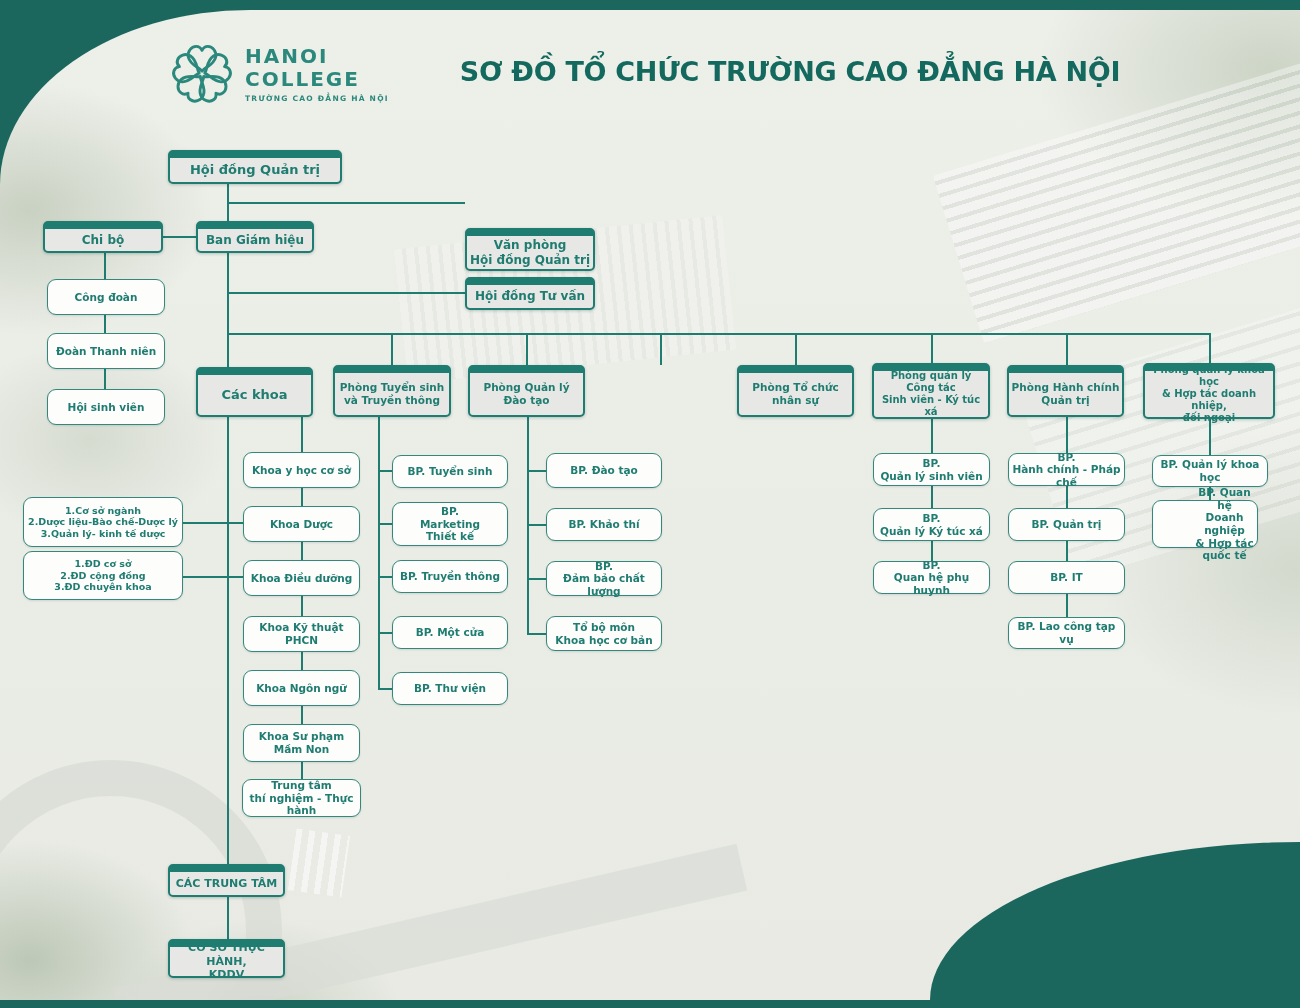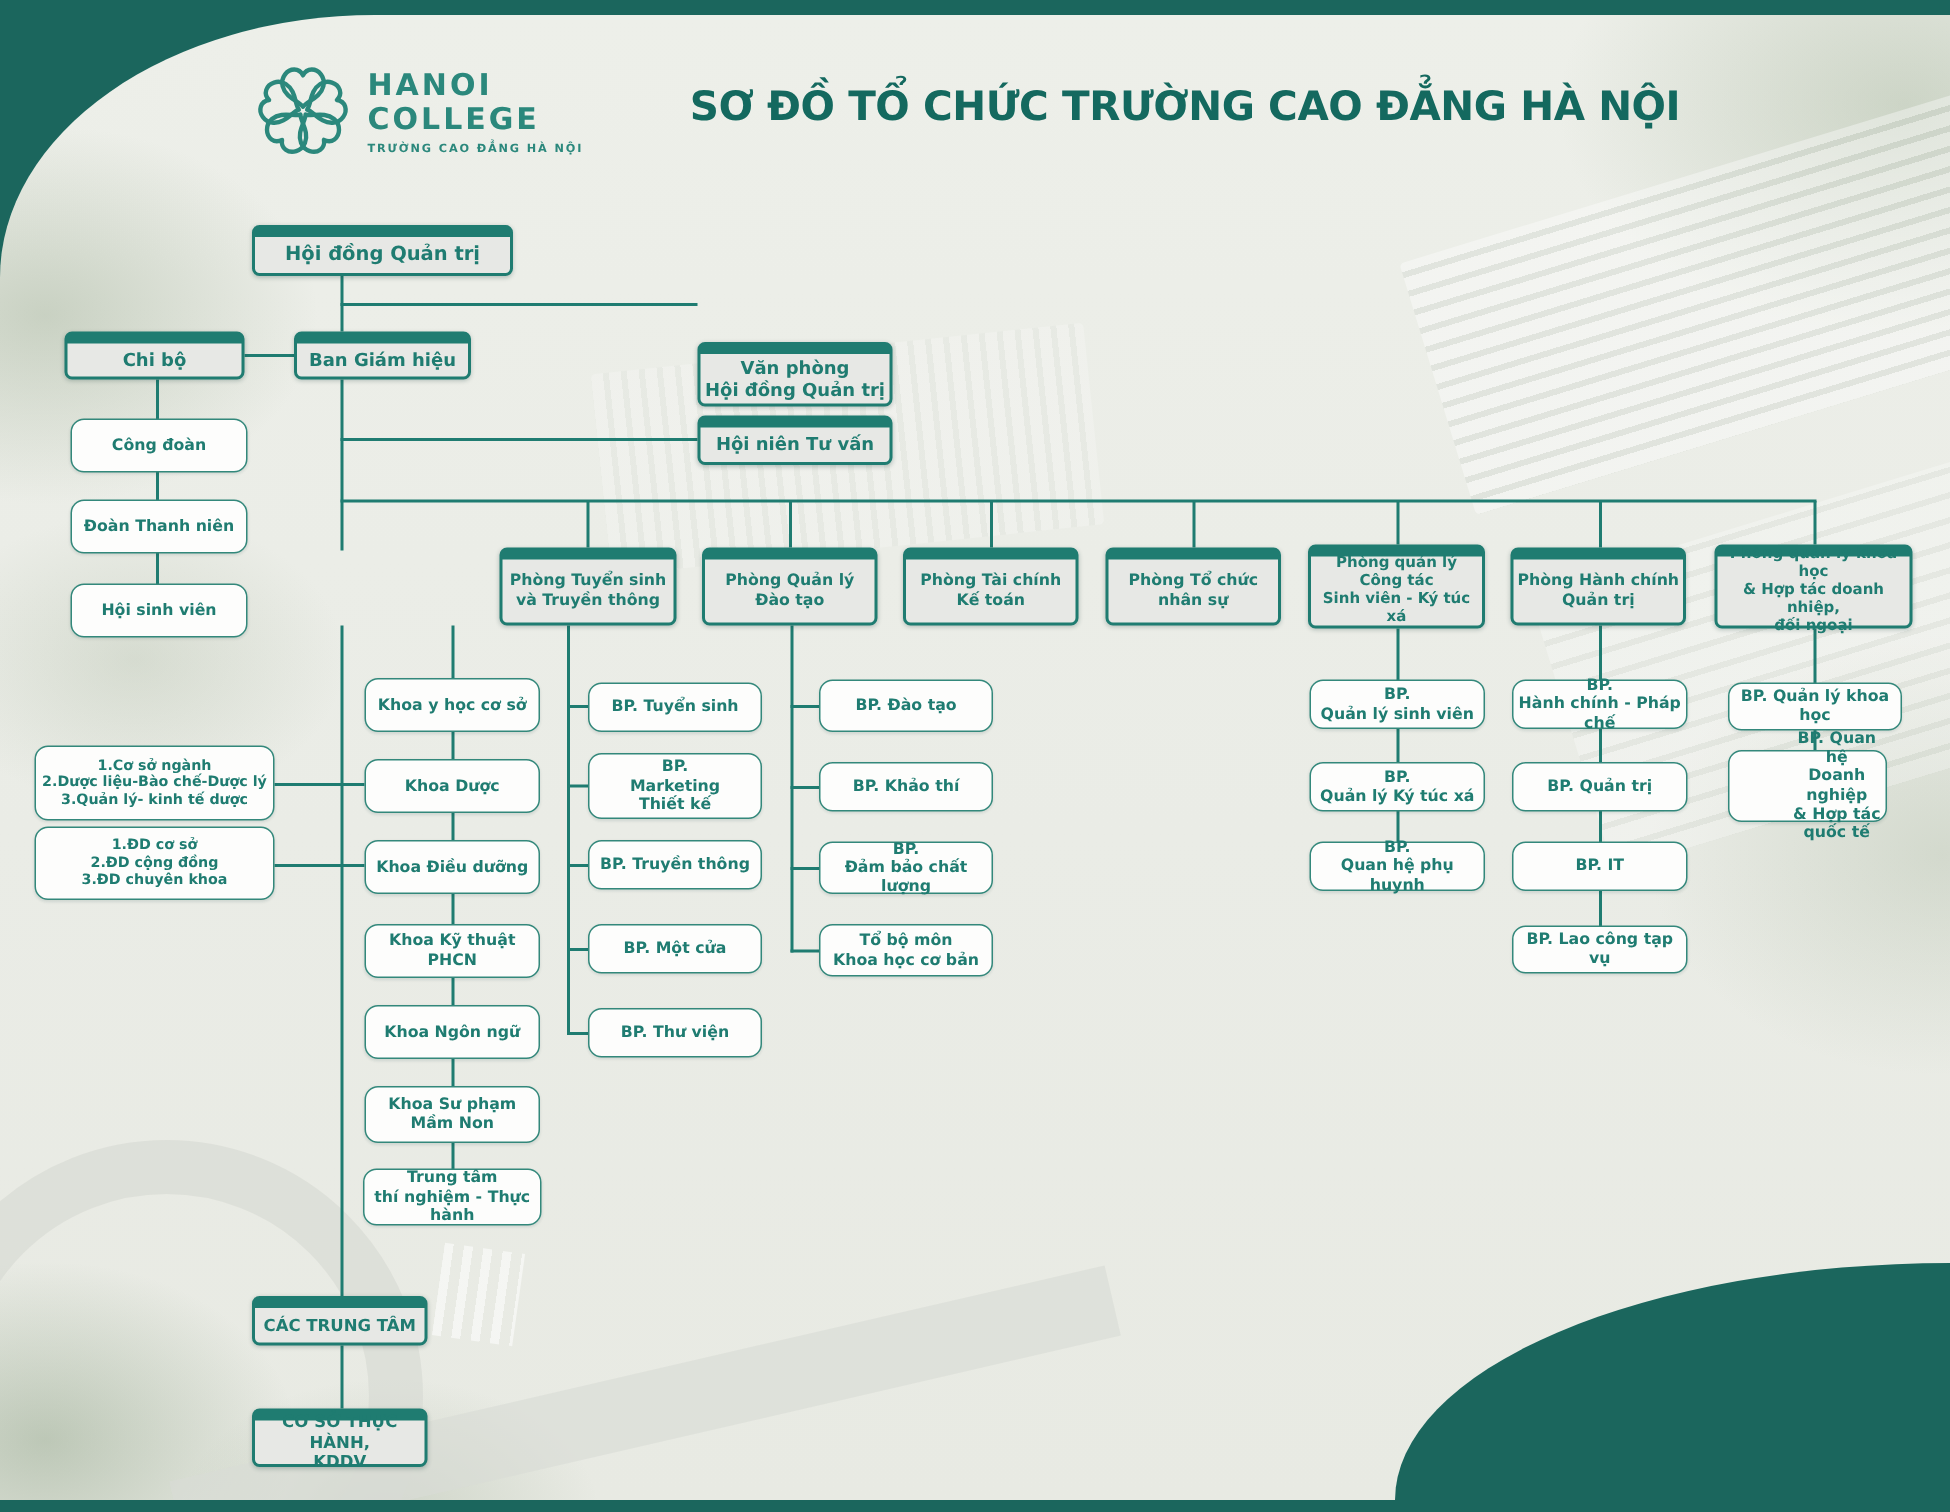--- a/index.html
+++ b/index.html
@@ -142,32 +142,31 @@
     <div class="hl" style="left:527px;top:470px;width:19px;"></div>
     <div class="hl" style="left:527px;top:524px;width:19px;"></div>
     <div class="hl" style="left:527px;top:578px;width:19px;"></div>
     <div class="hl" style="left:527px;top:633px;width:19px;"></div>
 
     <div class="box-a f13" style="left:168px;top:150px;width:174px;height:34px;">Hội đồng Quản trị</div>
     <div class="box-a" style="left:465px;top:180px;width:130px;height:43px;margin-top:48px;">Văn phòng
 Hội đồng Quản trị</div>
     <div class="box-a" style="left:43px;top:221px;width:120px;height:32px;">Chi bộ</div>
     <div class="box-a" style="left:196px;top:221px;width:118px;height:32px;">Ban Giám hiệu</div>
-    <div class="box-a" style="left:465px;top:277px;width:130px;height:33px;">Hội niên Tư vấn</div>
+    <div class="box-a" style="left:465px;top:277px;width:130px;height:33px;">Hội đồng Tư vấn</div>
 
     <div class="box-b" style="left:47px;top:279px;width:118px;height:36px;">Công đoàn</div>
     <div class="box-b" style="left:47px;top:333px;width:118px;height:36px;">Đoàn Thanh niên</div>
     <div class="box-b" style="left:47px;top:389px;width:118px;height:36px;">Hội sinh viên</div>
 
+    <div class="box-a f13" style="left:196px;top:367px;width:117px;height:50px;">Các khoa</div>
     <div class="box-a f105" style="left:333px;top:365px;width:118px;height:52px;">Phòng Tuyển sinh
 và Truyền thông</div>
     <div class="box-a f105" style="left:468px;top:365px;width:117px;height:52px;">Phòng Quản lý
 Đào tạo</div>
-    <div class="box-a f105" style="left:602px;top:365px;width:117px;height:52px;">Phòng Tài chính
-Kế toán</div>
     <div class="box-a f105" style="left:737px;top:365px;width:117px;height:52px;">Phòng Tổ chức
 nhân sự</div>
     <div class="box-a f10" style="left:872px;top:363px;width:118px;height:56px;">Phòng quản lý
 Công tác
 Sinh viên - Ký túc xá</div>
     <div class="box-a f105" style="left:1007px;top:365px;width:117px;height:52px;">Phòng Hành chính
 Quản trị</div>
     <div class="box-a f10" style="left:1143px;top:363px;width:132px;height:56px;">Phòng quản lý khoa học
 &amp; Hợp tác doanh nhiệp,
 đối ngoại</div>

